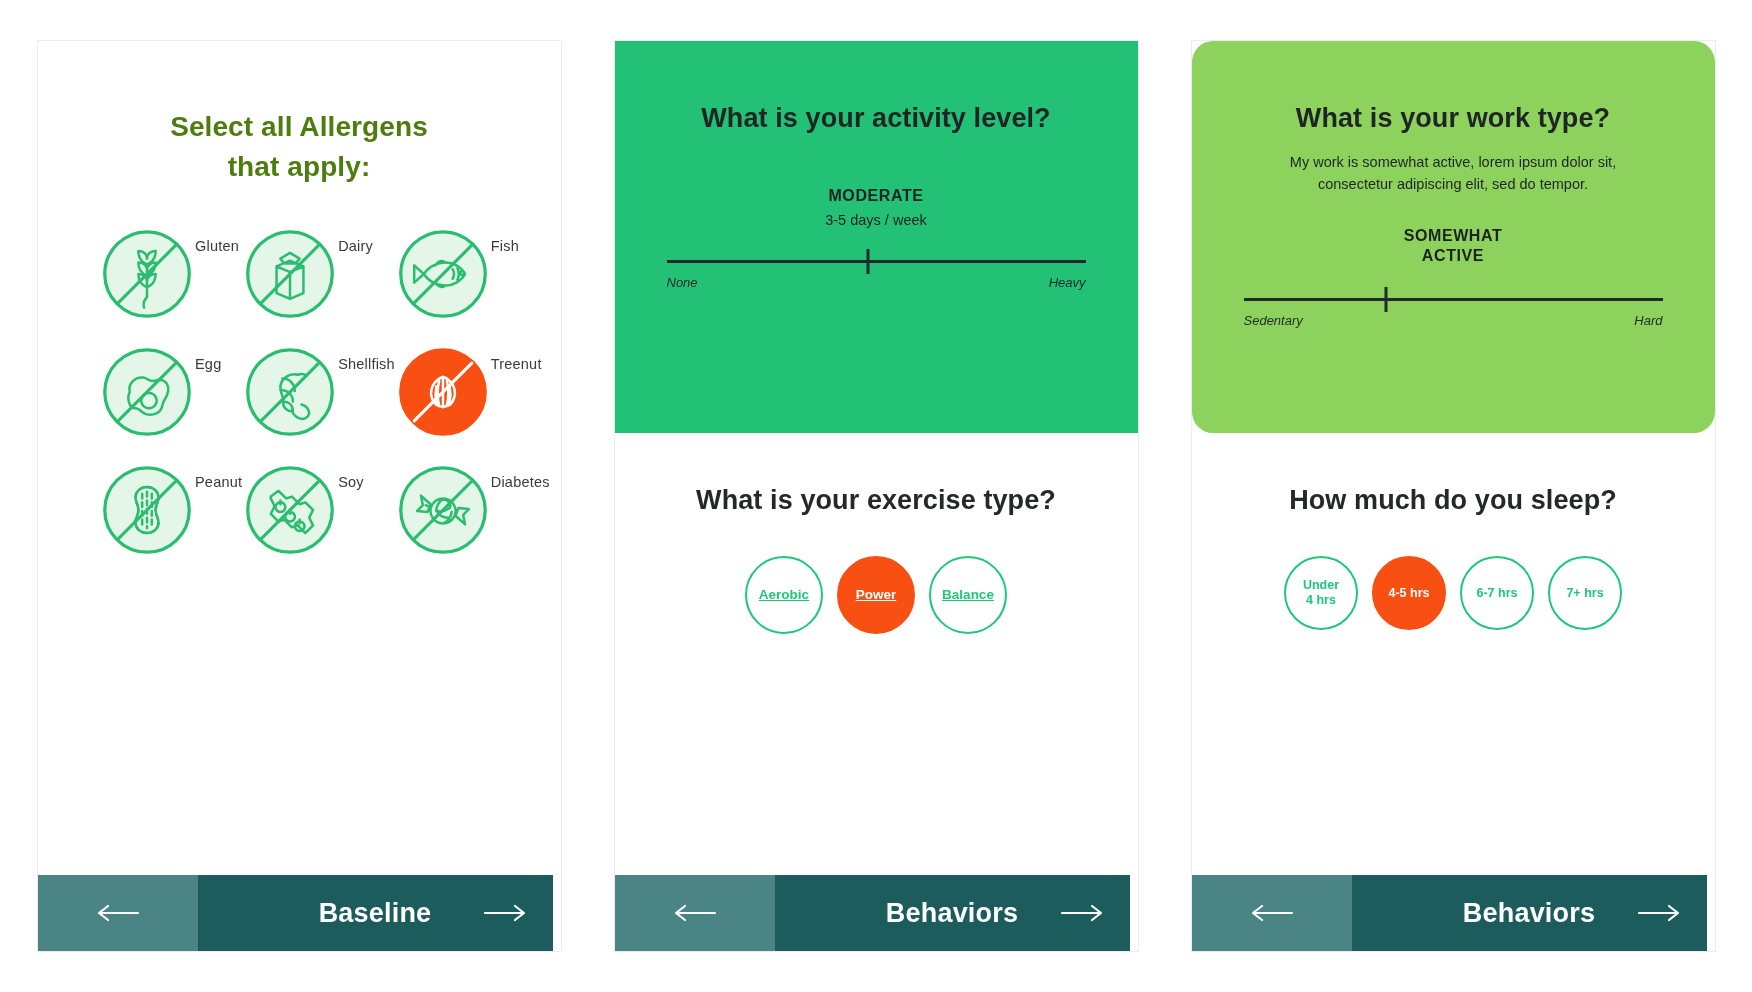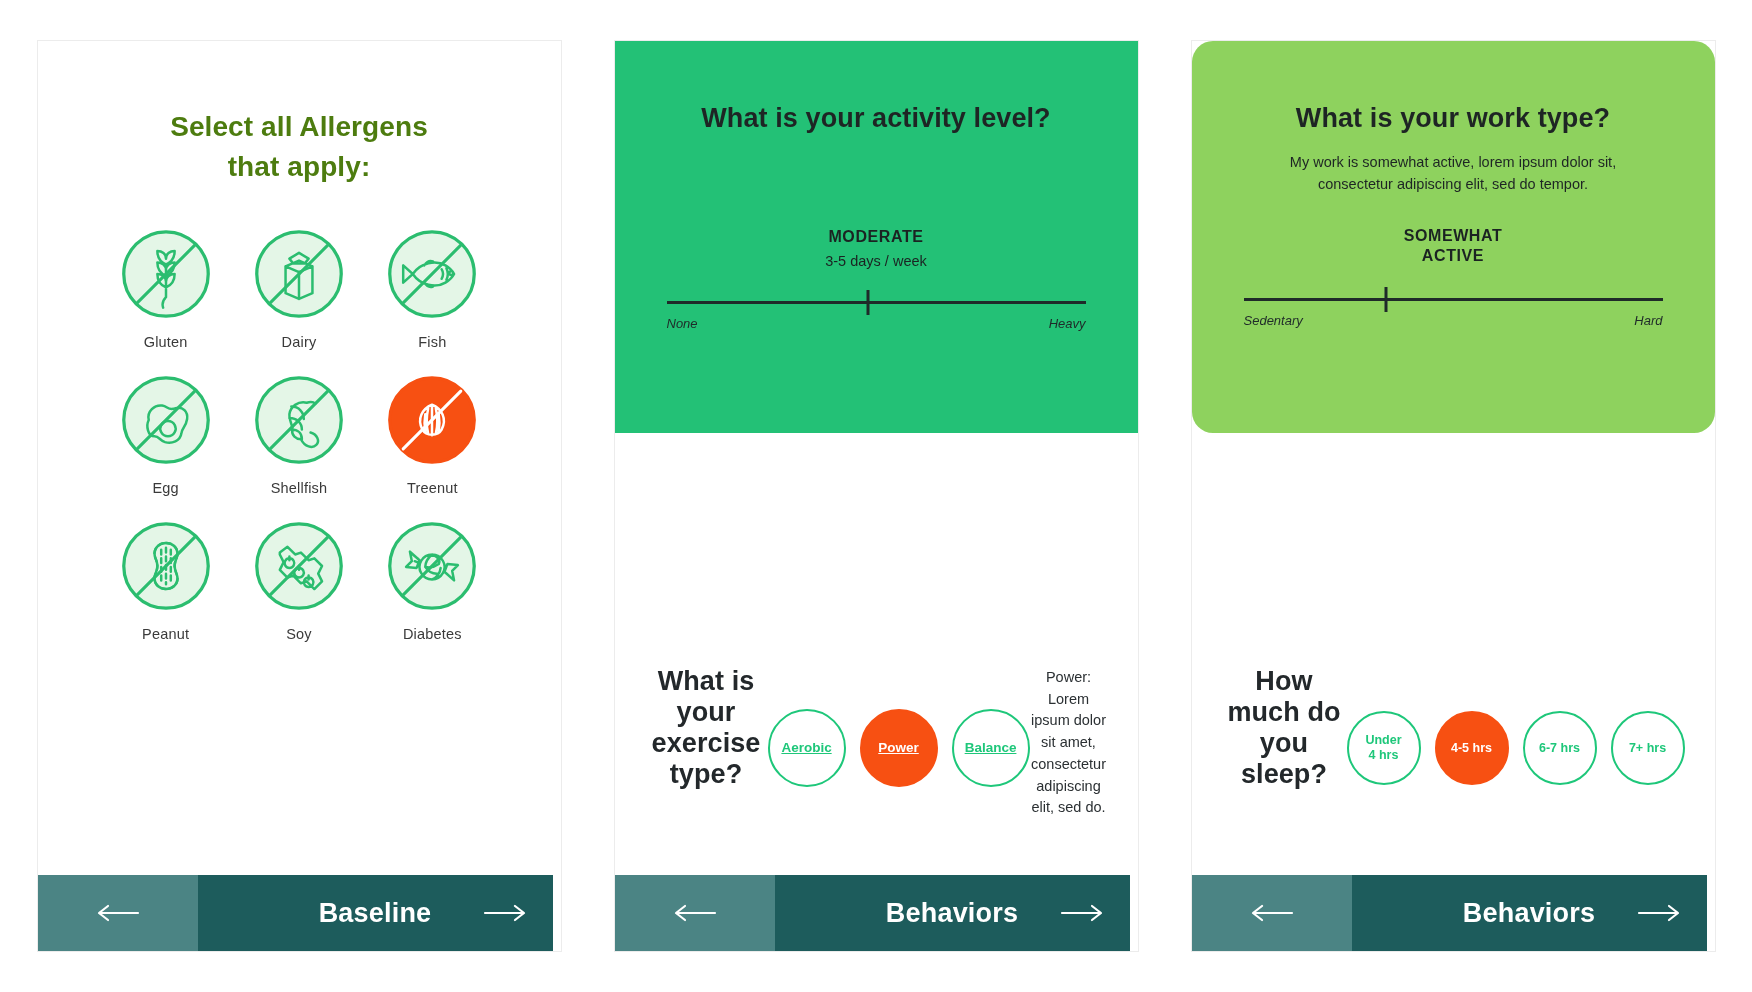--- a/index.html
+++ b/index.html
@@ -74,22 +74,21 @@
   }
   .allergen-grid {
     margin: 38px auto 0;
     width: 400px;
     display: grid;
     grid-template-columns: repeat(3, 1fr);
     row-gap: 22px;
   }
   .allergen-cell {
     display: flex;
-    flex-direction: column;
-    align-items: center;
+    flex-direction: row;
   }
   .allergen-icon {
     width: 96px; height: 96px;
     border-radius: 50%;
     display: block;
   }
   .allergen-label {
     margin-top: 12px;
     font-size: 14.5px;
     color: #3a3a3a;
@@ -163,22 +162,22 @@
     font-size: 13px;
     font-style: italic;
     color: #1f2a29;
   }
 
   
   .lower {
     flex: 1;
     padding: 52px 30px 0;
     display: flex;
+    flex-direction: column;
     align-items: center;
-    margin-top: 20px;
   }
   .lower-title {
     font-size: 27px;
     font-weight: 700;
     color: #23282b;
     text-align: center;
     letter-spacing: .1px;
   }
   .choice-row {
     margin-top: 40px;
@@ -337,21 +336,21 @@
             <path d="M2 9 H40 M32 2 L41 9 L32 16" fill="none" stroke="#ffffff" stroke-width="2.2" stroke-linecap="round" stroke-linejoin="round"></path>
           </svg>
         </span>
       </div>
     </div>
   </section>
 
   <section class="panel">
     <div class="hero hero-green">
       <h2 class="hero-title">What is your activity level?</h2>
-      <div style="margin-top:93px;text-align:center;">
+      <div style="margin-top:52px;text-align:center;">
         <div class="hero-value">MODERATE</div>
         <div class="hero-value-sub">3-5 days / week</div>
       </div>
       <div class="slider-wrap">
         <div class="slider-track">
           <div class="slider-thumb" id="p2-thumb" style="left: 48%;"></div>
         </div>
         <div class="slider-ends">
           <span class="slider-end">None</span>
           <span class="slider-end">Heavy</span>
@@ -365,24 +364,20 @@
           <div class="choice sz-lg unsel">
             <span>Aerobic</span>
           </div>
           <div class="choice sz-lg sel">
             <span>Power</span>
           </div>
           <div class="choice sz-lg unsel">
             <span>Balance</span>
           </div>
         </div>
-      <p class="choice-note">
-        <span>Power: Lorem ipsum dolor sit amet,</span><br>
-        <span>consectetur adipiscing elit, sed do.</span>
-      </p>
     </div>
 
     <div class="footer">
       <div class="footer-back">
         <svg class="arrow" width="44" height="18" viewBox="0 0 44 18">
           <path d="M42 9 H4 M12 2 L3 9 L12 16" fill="none" stroke="#ffffff" stroke-width="2.2" stroke-linecap="round" stroke-linejoin="round"></path>
         </svg>
       </div>
       <div class="footer-main">
         <span class="footer-title">Behaviors</span>

